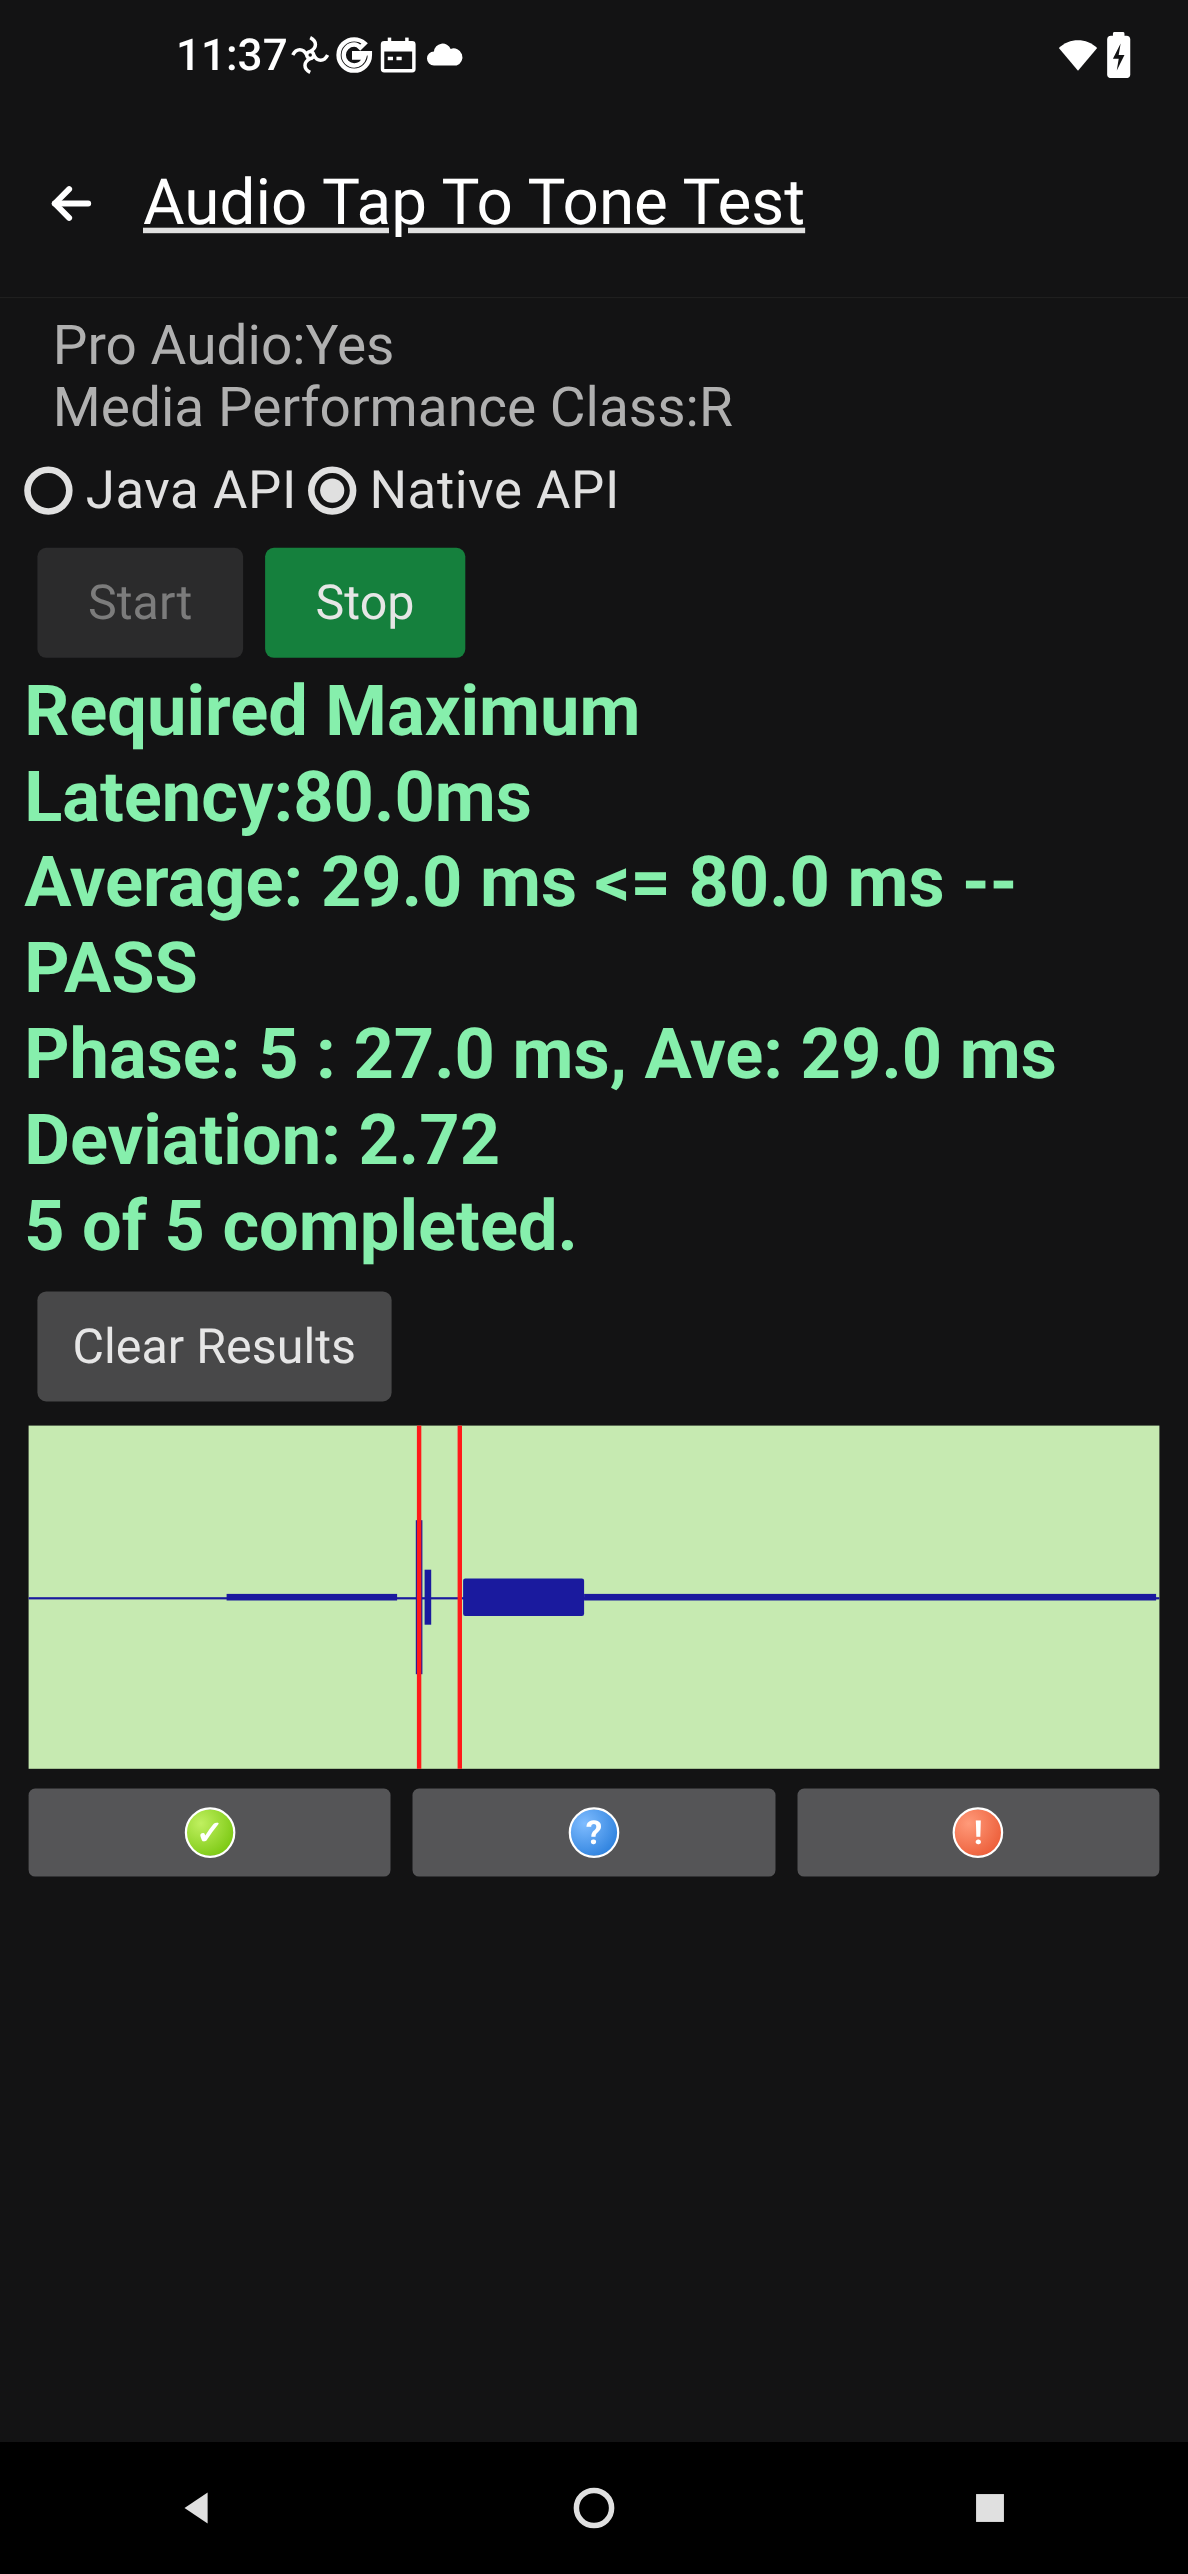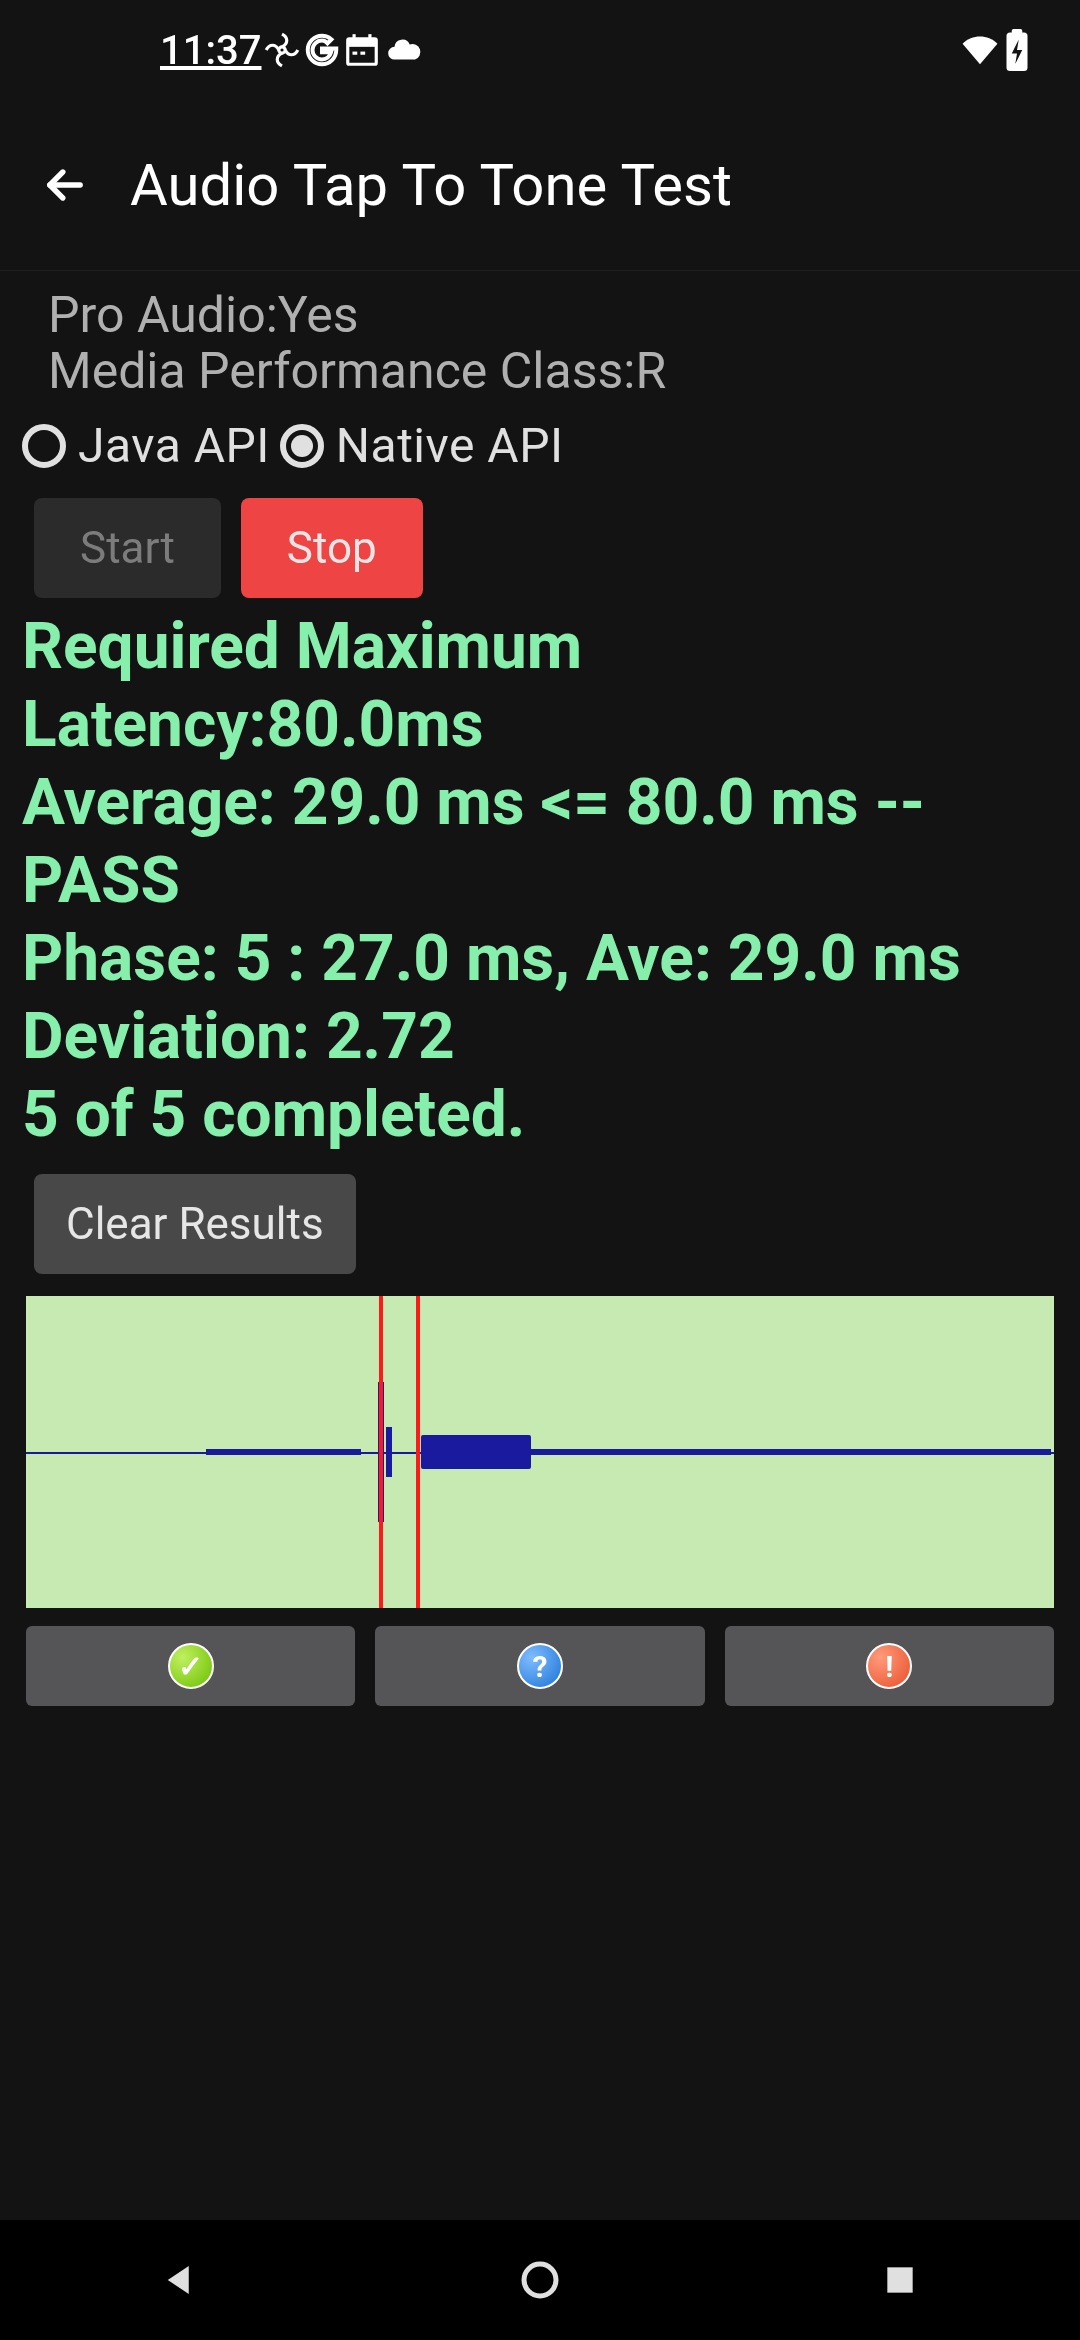--- a/index.html
+++ b/index.html
@@ -25,32 +25,32 @@
     align-items: center;
     padding: 0 40px;
     justify-content: space-between;
     color: #fff;
     font-size: 40px;
   }
   .status-left, .status-right {
     display: flex;
     align-items: center;
     gap: 2px;
-    text-decoration: underline;
   }
   .status-left { margin-left: 120px; }
   .status-right { margin-right: 10px; }
   .icon-svg { display: block; }
   
   .app-bar {
     height: 170px;
     display: flex;
     align-items: center;
     padding: 0 30px;
     border-bottom: 1px solid #1f1f1f;
+    text-decoration: underline;
   }
   .back-btn {
     width: 70px;
     height: 70px;
     display: flex;
     align-items: center;
     justify-content: center;
     color: #fff;
     margin-right: 30px;
   }
@@ -98,21 +98,21 @@
     border-radius: 50%;
     background: #e0e0e0;
   }
   
   .btn-row {
     display: flex;
     gap: 20px;
     padding: 14px 22px 6px 34px;
   }
   .btn {
-    background: #ef4444;
+    background: #15803d;
     color: #e6e6e6;
     font-size: 44px;
     padding: 24px 46px;
     border-radius: 8px;
     text-align: center;
   }
   .btn.disabled {
     background: #2b2b2c;
     color: #7c7c7c;
   }

